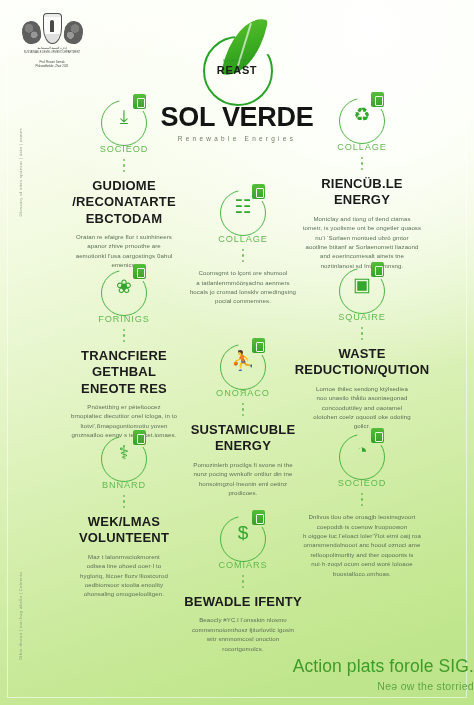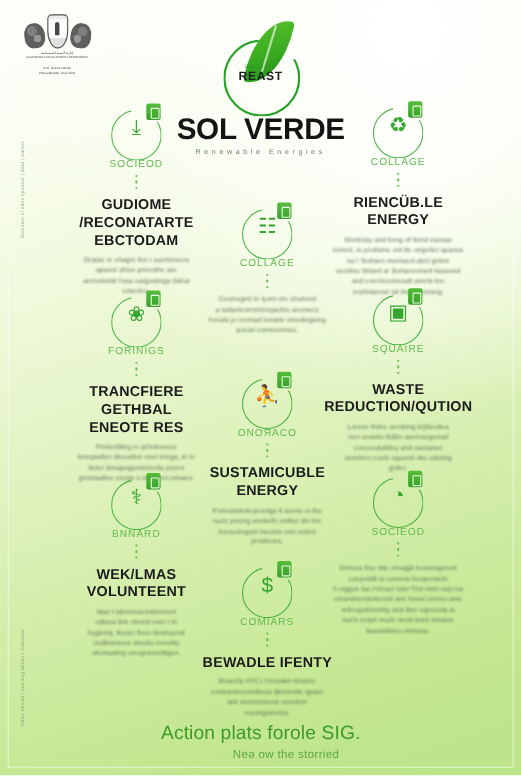--- a/index.html
+++ b/index.html
@@ -146,21 +146,21 @@
   #node-r1{left:286px;top:94px;width:152px;}
   #node-c1{left:170px;top:186px;width:146px;}
   #node-l2{left:48px;top:266px;width:152px;}
   #node-r2{left:286px;top:264px;width:152px;}
   #node-c2{left:170px;top:340px;width:146px;}
   #node-l3{left:48px;top:432px;width:152px;}
   #node-r3{left:286px;top:430px;width:152px;}
   #node-c3{left:170px;top:512px;width:146px;}
 
   
-  #footer{position:absolute;left:0;right:0;top:656px;text-align:center;}
+  #footer{position:absolute;left:0;right:0;top:656px;text-align:right;}
   #footer-title{font-size:17.5px;color:#3e9b28;letter-spacing:.1px;filter:blur(.35px);}
   #footer-sub{font-size:10.5px;color:#5fa544;margin-top:3px;filter:blur(.5px);letter-spacing:.3px;margin-left:46px;}
 </style>
 </head>
 <body>
 
 <div id="poster">
 
   <div id="frame"></div>
 

